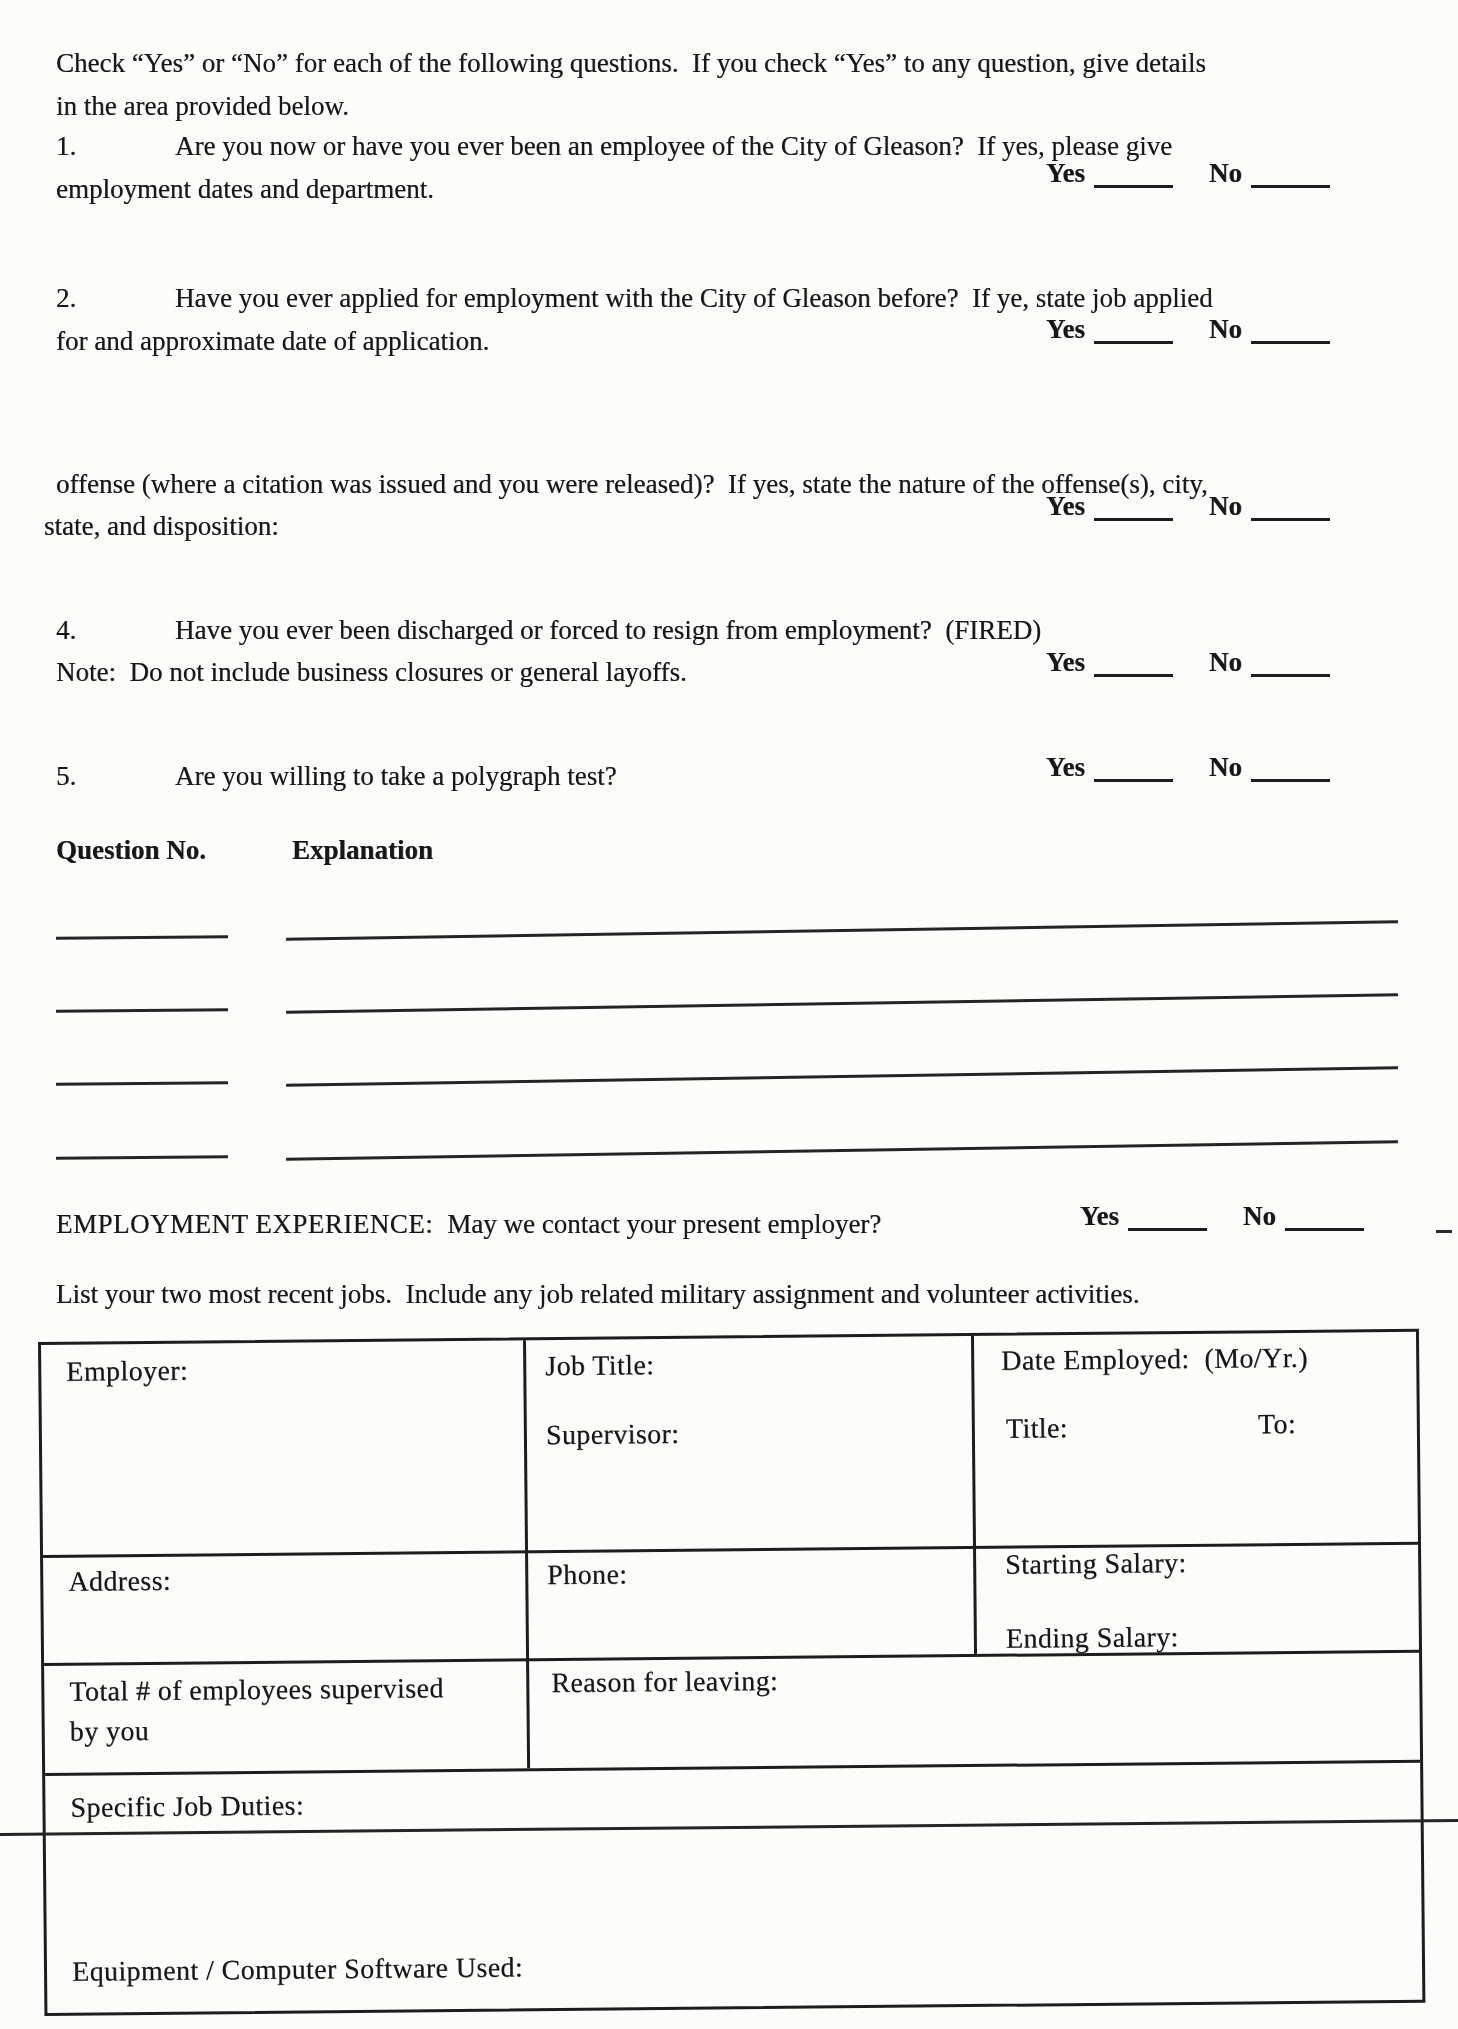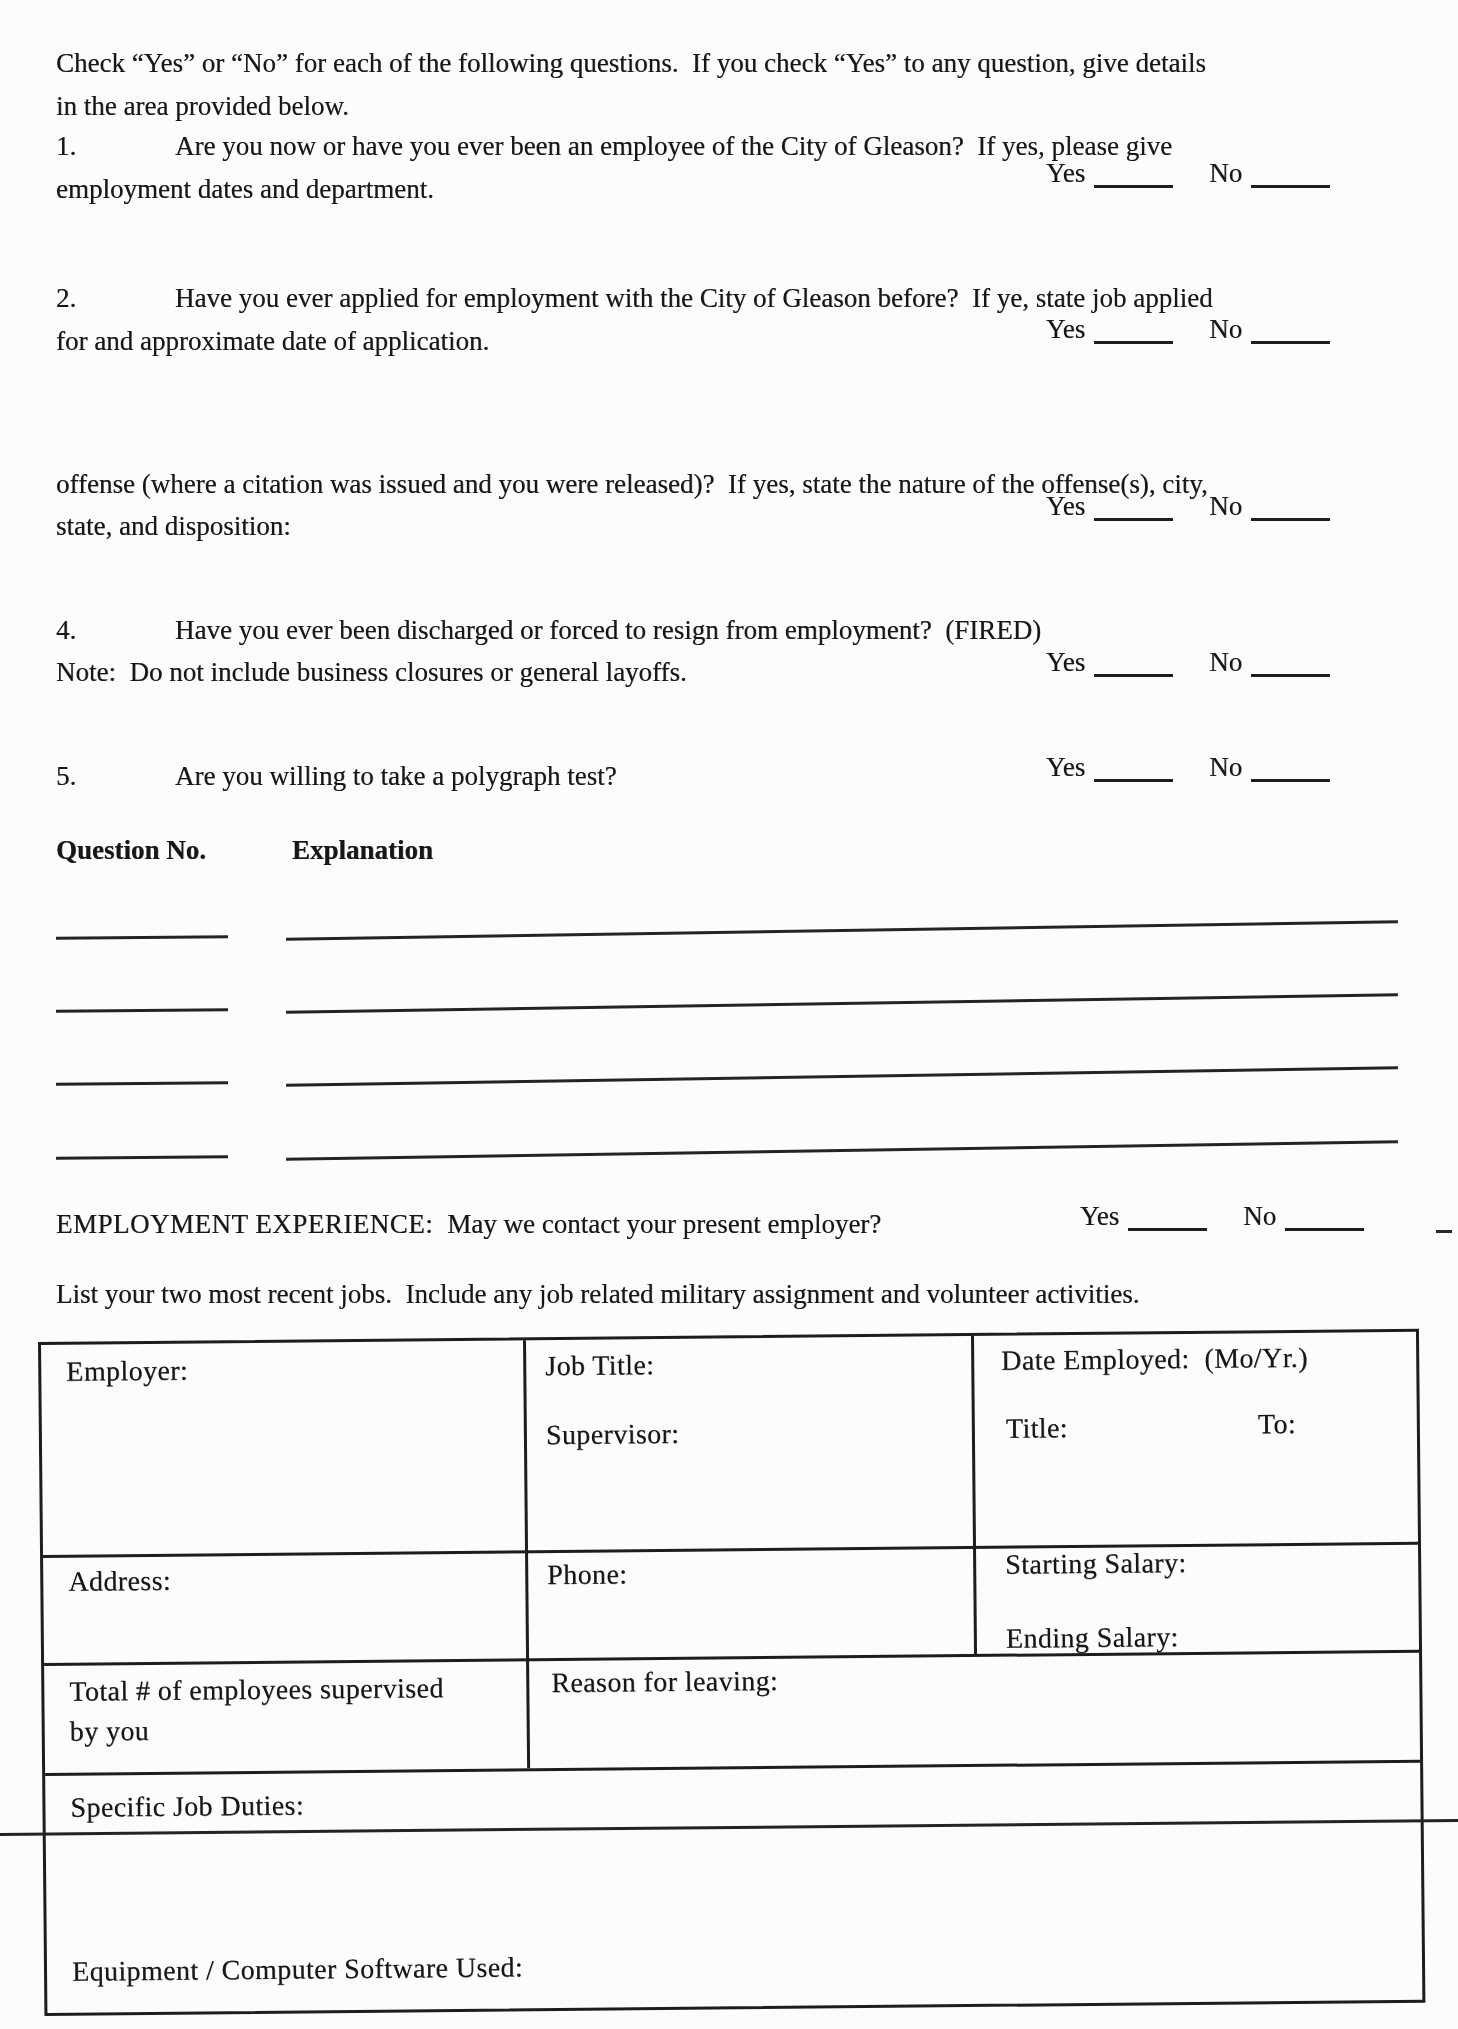--- a/index.html
+++ b/index.html
@@ -30,20 +30,21 @@
     width: 119px;
   }
   .bold { font-weight: bold; }
   .caps-heading { letter-spacing: 0.5px; text-align: center; }
 
   
   .yn {
     position: absolute;
     white-space: pre;
     line-height: 34px;
+    font-weight: bold;
   }
   .yn .blank {
     display: inline-block;
     width: 79px;
     border-bottom: 3px solid #1e1e1e;
     transform: translateY(6px);
     margin-left: 9px;
   }
   .yn .no-lbl { margin-left: 36px; }
 
@@ -104,21 +105,21 @@
 
   <div class="tline" style="left:56px; top:129px"><span class="qnum">1.</span><span>Are you now or have you ever been an employee of the City of Gleason?  If yes, please give</span></div>
   <div class="tline" style="left:56px; top:172px">employment dates and department.</div>
   <div class="yn" style="left:1046px; top:156px"><span>Yes</span><span class="blank"></span><span class="no-lbl">No</span><span class="blank"></span></div>
 
   <div class="tline" style="left:56px; top:281px"><span class="qnum">2.</span><span>Have you ever applied for employment with the City of Gleason before?  If ye, state job applied</span></div>
   <div class="tline" style="left:56px; top:324px">for and approximate date of application.</div>
   <div class="yn" style="left:1046px; top:312px"><span>Yes</span><span class="blank"></span><span class="no-lbl">No</span><span class="blank"></span></div>
 
   <div class="tline" style="left:56px; top:467px">offense (where a citation was issued and you were released)?  If yes, state the nature of the offense(s), city,</div>
-  <div class="tline" style="left:56px; top:509px">state, and disposition:</div>
+  <div class="tline" style="left:44px; top:509px">state, and disposition:</div>
   <div class="yn" style="left:1046px; top:489px"><span>Yes</span><span class="blank"></span><span class="no-lbl">No</span><span class="blank"></span></div>
 
   <div class="tline" style="left:56px; top:613px"><span class="qnum">4.</span><span>Have you ever been discharged or forced to resign from employment?  (FIRED)</span></div>
   <div class="tline" style="left:56px; top:655px">Note:  Do not include business closures or general layoffs.</div>
   <div class="yn" style="left:1046px; top:645px"><span>Yes</span><span class="blank"></span><span class="no-lbl">No</span><span class="blank"></span></div>
 
   <div class="tline" style="left:56px; top:759px"><span class="qnum">5.</span><span>Are you willing to take a polygraph test?</span></div>
   <div class="yn" style="left:1046px; top:750px"><span>Yes</span><span class="blank"></span><span class="no-lbl">No</span><span class="blank"></span></div>
 
   <div class="tline bold" style="left:56px; top:833px">Question No.</div>

